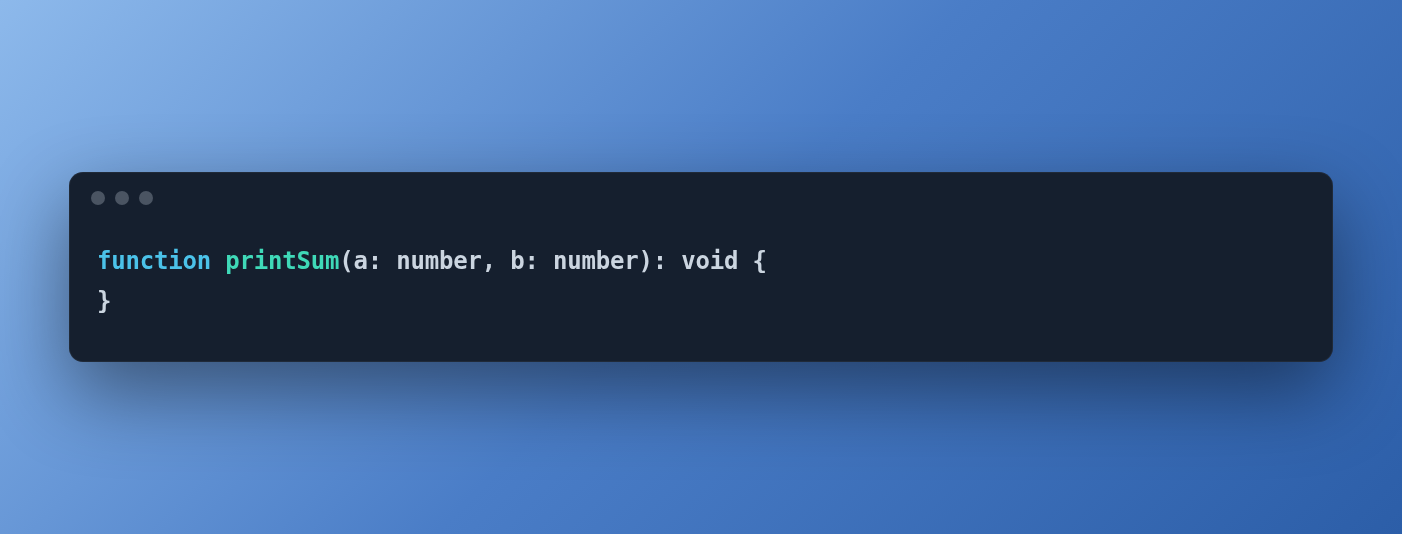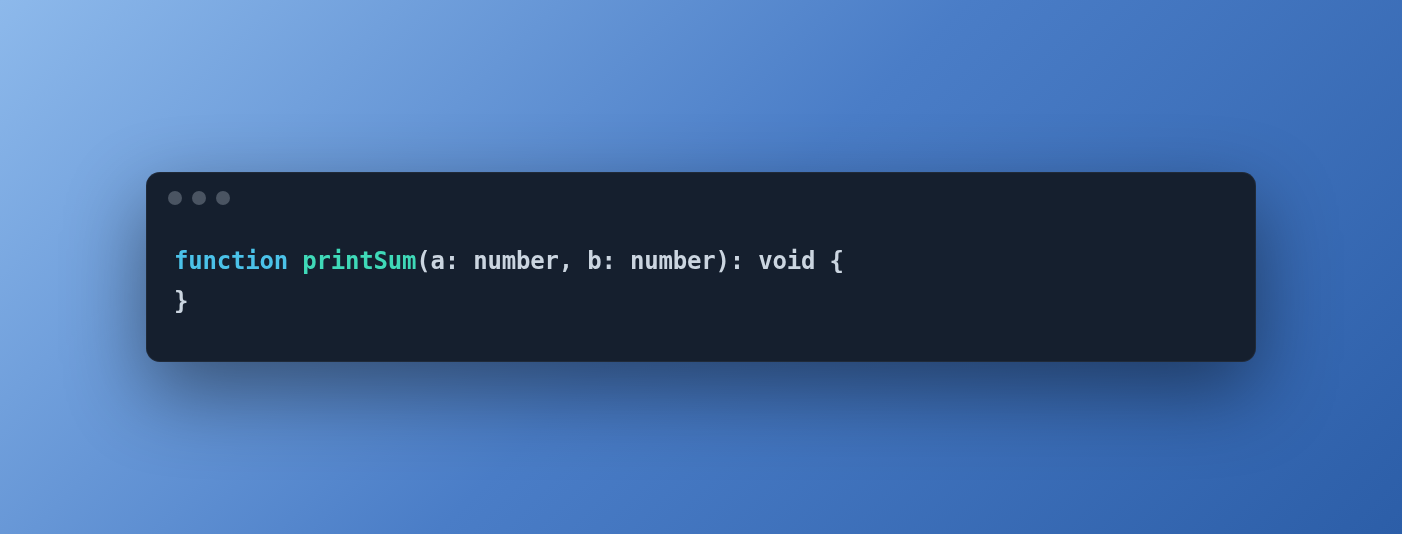--- a/index.html
+++ b/index.html
@@ -11,21 +11,21 @@
       width: 1402px;
       height: 534px;
       background: linear-gradient(135deg, #8db9eb 0%, #4a7dc7 50%, #2c5ea8 100%);
       display: flex;
       align-items: center;
       justify-content: center;
       font-family: 'SF Mono', 'Monaco', 'Menlo', 'Consolas', monospace;
       overflow: hidden;
     }
     .window {
-      width: 1110px;
+      width: 1264px;
       background: #151f2e;
       border-radius: 14px;
       box-shadow: 0 30px 80px rgba(0,0,0,0.45), 0 0 0 1px rgba(255,255,255,0.05) inset;
       overflow: hidden;
     }
     .titlebar {
       height: 52px;
       display: flex;
       align-items: center;
       padding-left: 22px;

